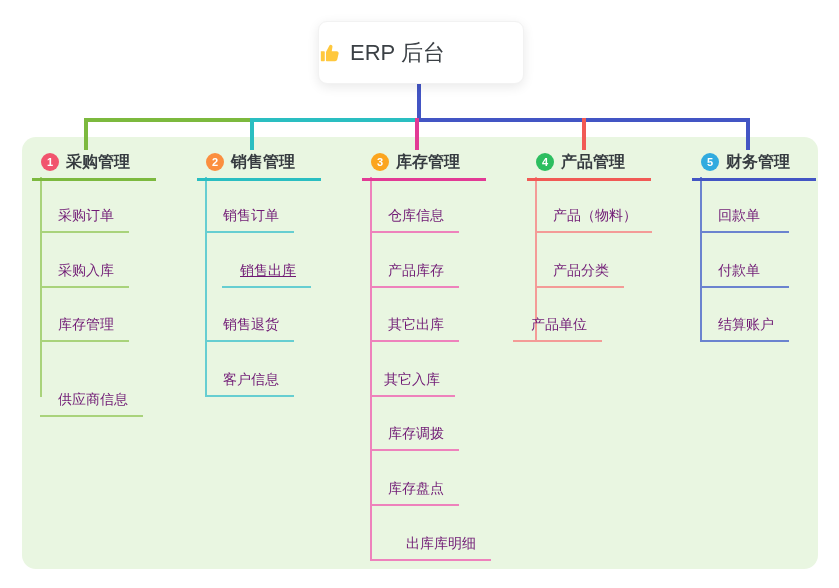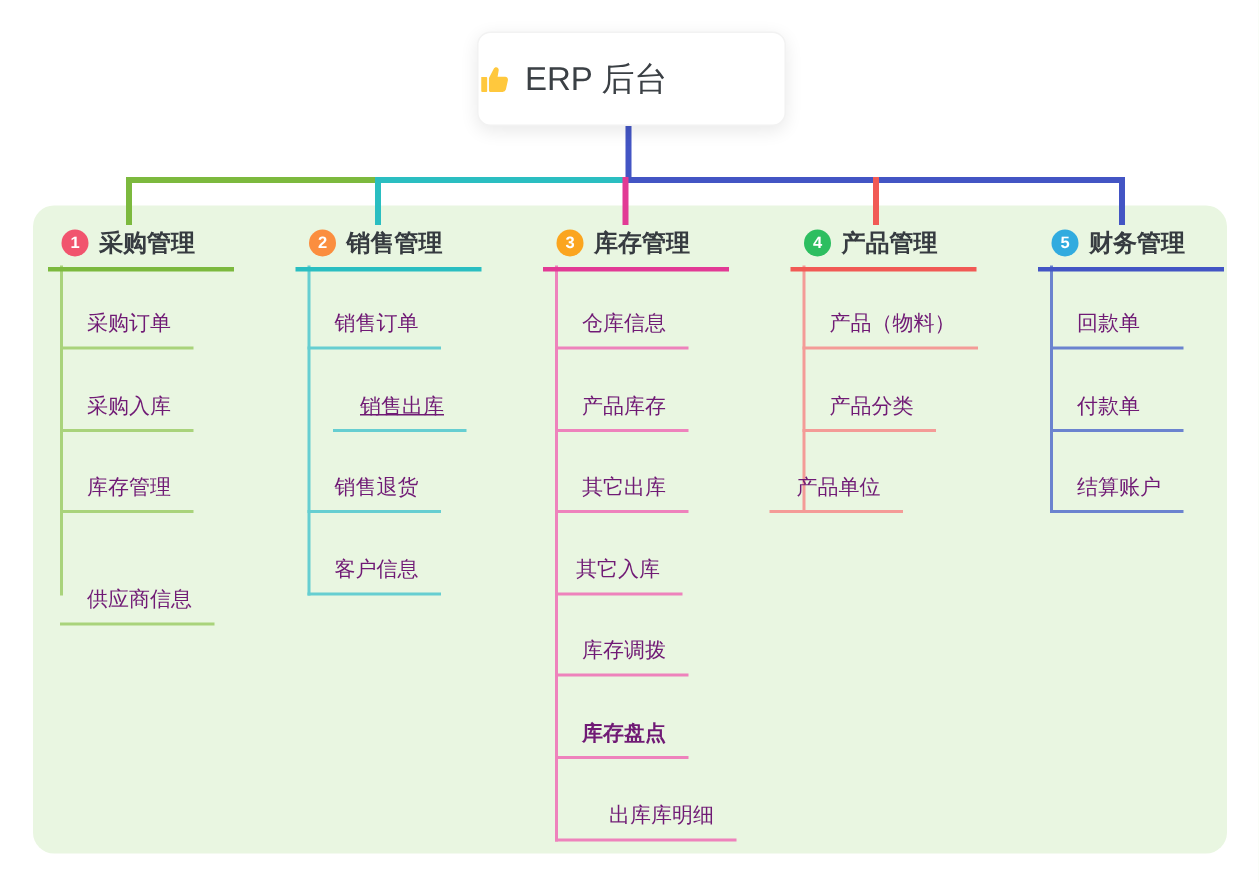--- a/index.html
+++ b/index.html
@@ -90,21 +90,21 @@
       <div class="branch-header" style="left: 362px; top: 146px; width: 115px; border-bottom-color: rgb(226, 58, 149);">
         <span class="badge" style="background: rgb(251, 165, 31);">3</span>
         <span>库存管理</span>
       </div>
       <div class="spine" style="left: 370px; top: 177px; height: 384px; background: rgb(238, 130, 188);"></div>
       <div class="child" style="left: 370px; top: 199px; border-bottom-color: rgb(238, 130, 188);"><span>仓库信息</span></div>
       <div class="child" style="left: 370px; top: 254px; border-bottom-color: rgb(238, 130, 188);"><span>产品库存</span></div>
       <div class="child" style="left: 370px; top: 308px; border-bottom-color: rgb(238, 130, 188);"><span>其它出库</span></div>
       <div class="child" style="left: 370px; top: 363px; border-bottom-color: rgb(238, 130, 188); padding-left: 14px;"><span>其它入库</span></div>
       <div class="child" style="left: 370px; top: 417px; border-bottom-color: rgb(238, 130, 188);"><span>库存调拨</span></div>
-      <div class="child" style="left: 370px; top: 472px; border-bottom-color: rgb(238, 130, 188); font-weight: bold;"><span>库存盘点</span></div>
+      <div class="child" style="left: 370px; top: 472px; border-bottom-color: rgb(238, 130, 188);"><span>库存盘点</span></div>
       <div class="child" style="left: 370px; top: 527px; border-bottom-color: rgb(238, 130, 188); padding-left: 36px;"><span>出库库明细</span></div>
       <div class="branch-header" style="left: 527px; top: 146px; width: 115px; border-bottom-color: rgb(241, 90, 85);">
         <span class="badge" style="background: rgb(45, 190, 96);">4</span>
         <span>产品管理</span>
       </div>
       <div class="spine" style="left: 535px; top: 177px; height: 165px; background: rgb(244, 155, 151);"></div>
       <div class="child" style="left: 535px; top: 199px; border-bottom-color: rgb(244, 155, 151);"><span>产品（物料）</span></div>
       <div class="child" style="left: 535px; top: 254px; border-bottom-color: rgb(244, 155, 151);"><span>产品分类</span></div>
       <div class="child" style="left: 513px; top: 308px; border-bottom-color: rgb(244, 155, 151);"><span>产品单位</span></div>
       <div class="branch-header" style="left: 692px; top: 146px; width: 115px; border-bottom-color: rgb(67, 85, 196);">

